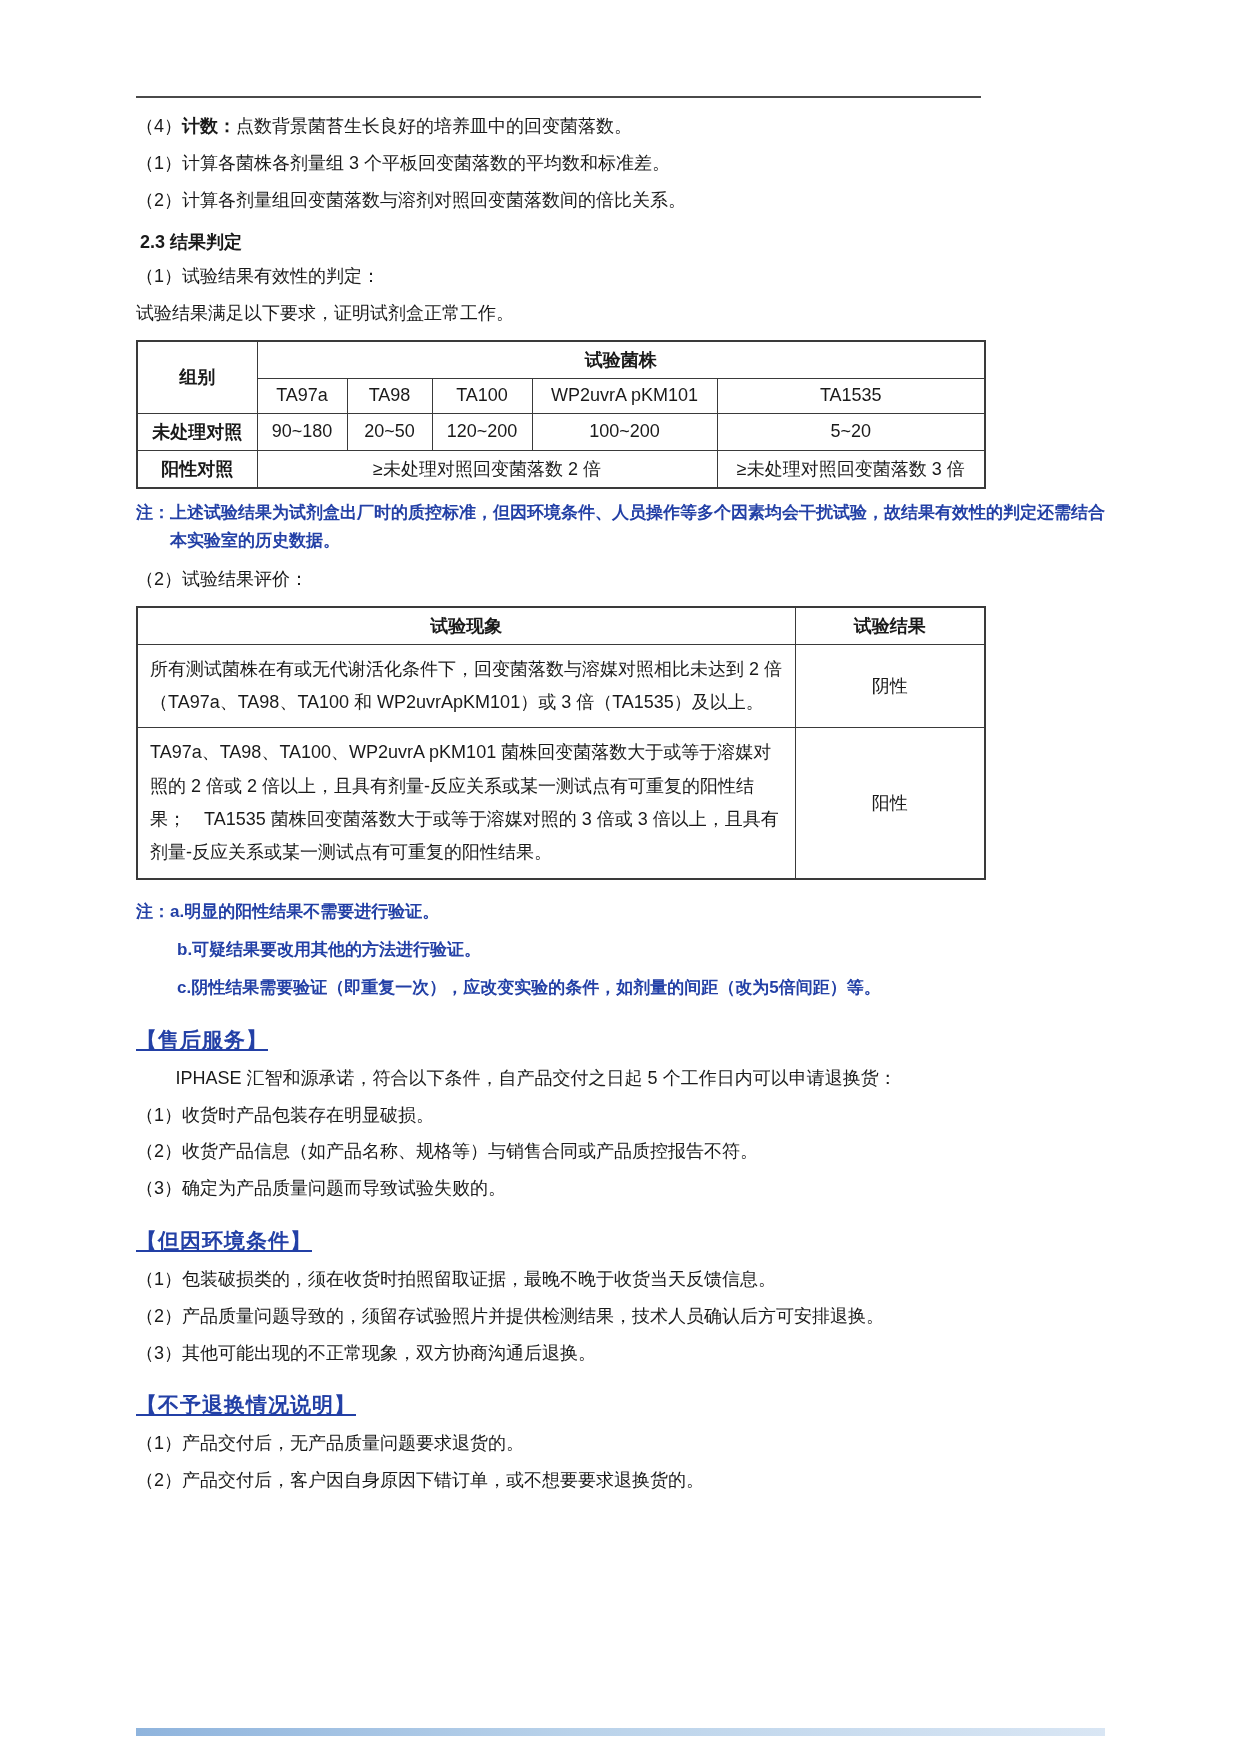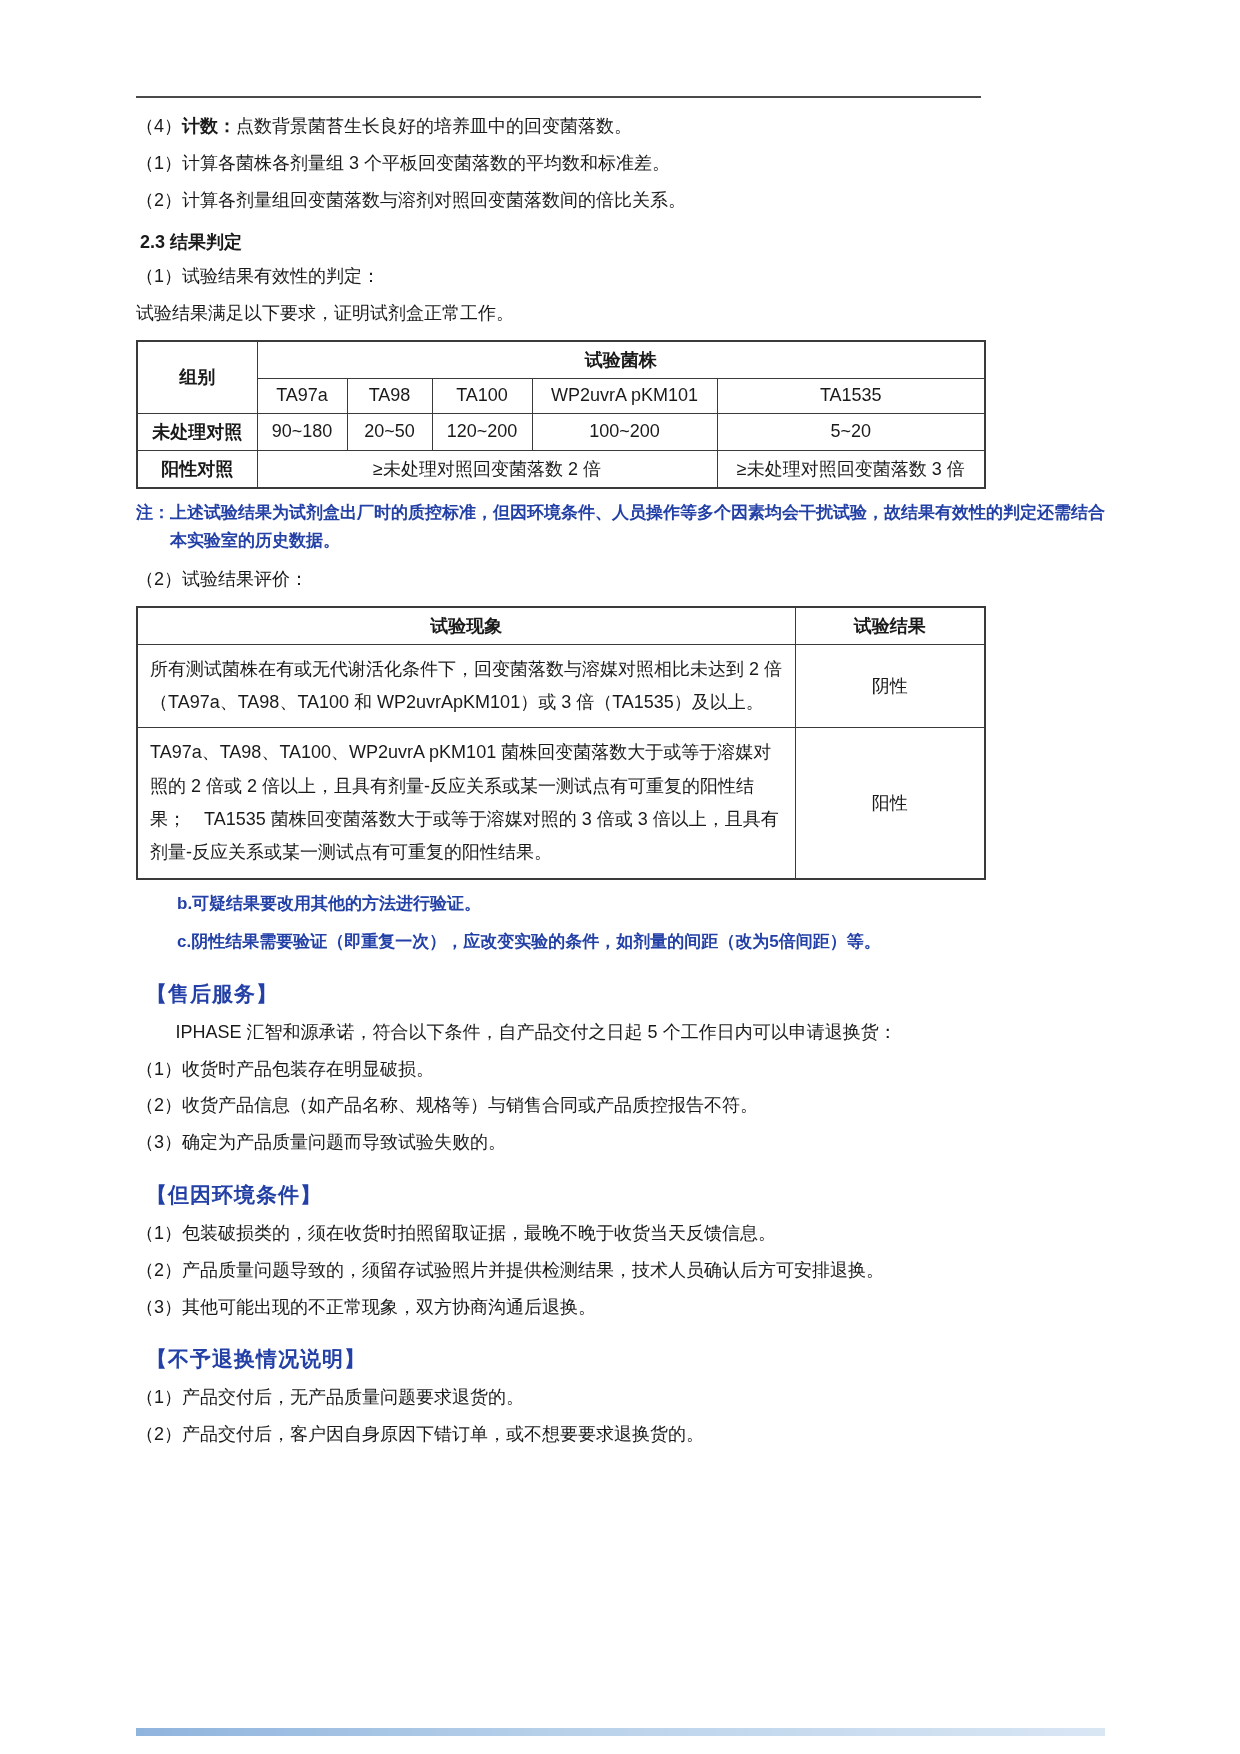--- a/index.html
+++ b/index.html
@@ -33,22 +33,23 @@
   .bold { font-weight: bold; }
   h3.sub-heading {
     font-size: 18px;
     font-weight: bold;
     margin: 16px 0 8px 4px;
   }
   h2.section-heading {
     font-size: 21px;
     font-weight: bold;
     color: #2340a6;
-    margin: 24px 0 10px 10px;
+    margin: 24px 0 10px 0;
     letter-spacing: 1px;
+    text-decoration: underline;
   }
   .note-blue {
     color: #2340a6;
     font-weight: bold;
     font-size: 17px;
     line-height: 1.65;
     margin: 10px 0;
   }
   .hang { padding-left: 2em; text-indent: -2em; }
   .note-indent { margin-left: 41px; }
@@ -152,20 +153,21 @@
         <td class="body-cell">所有测试菌株在有或无代谢活化条件下，回变菌落数与溶媒对照相比未达到 2 倍（TA97a、TA98、TA100 和 WP2uvrApKM101）或 3 倍（TA1535）及以上。</td>
         <td class="c">阴性</td>
       </tr>
       <tr>
         <td class="body-cell">TA97a、TA98、TA100、WP2uvrA pKM101 菌株回变菌落数大于或等于溶媒对照的 2 倍或 2 倍以上，且具有剂量-反应关系或某一测试点有可重复的阳性结果；　TA1535 菌株回变菌落数大于或等于溶媒对照的 3 倍或 3 倍以上，且具有剂量-反应关系或某一测试点有可重复的阳性结果。</td>
         <td class="c">阳性</td>
       </tr>
     </tbody>
   </table>
 
+  <p class="note-blue" style="margin-top:18px;"><span>注：</span><span>a.明显的阳性结果不需要进行验证。</span></p>
   <p class="note-blue note-indent">b.可疑结果要改用其他的方法进行验证。</p>
   <p class="note-blue note-indent">c.阴性结果需要验证（即重复一次），应改变实验的条件，如剂量的间距（改为5倍间距）等。</p>
 
   <h2 class="section-heading">【售后服务】</h2>
   <p class="para first-indent">IPHASE 汇智和源承诺，符合以下条件，自产品交付之日起 5 个工作日内可以申请退换货：</p>
   <p class="para indent-1">（1）收货时产品包装存在明显破损。</p>
   <p class="para indent-1">（2）收货产品信息（如产品名称、规格等）与销售合同或产品质控报告不符。</p>
   <p class="para indent-1">（3）确定为产品质量问题而导致试验失败的。</p>
 
   <h2 class="section-heading">【但因环境条件】</h2>

